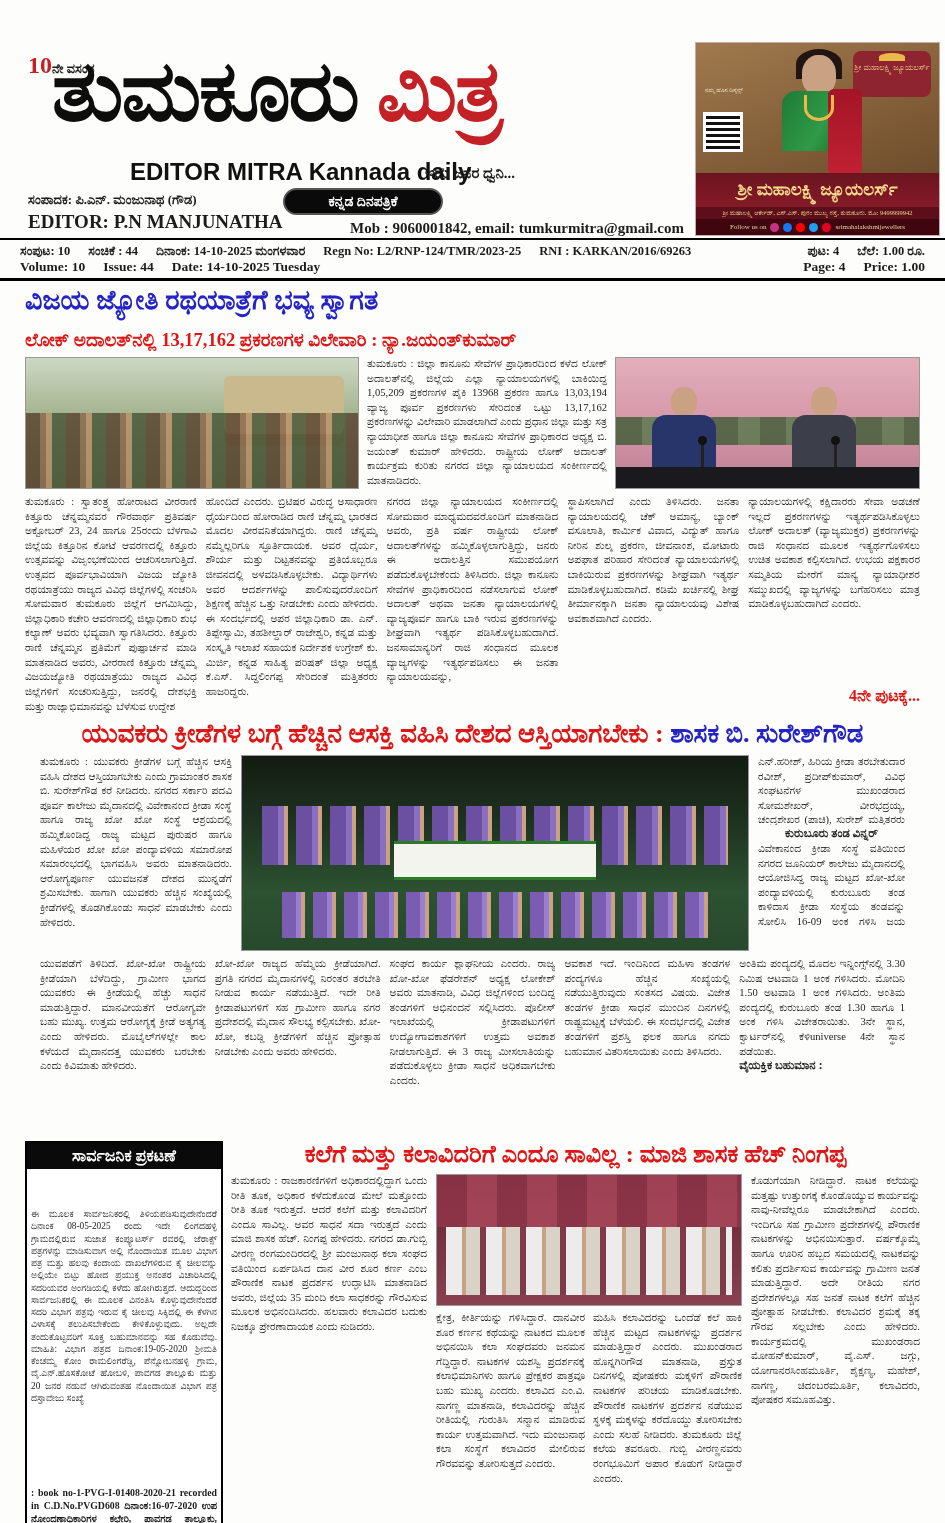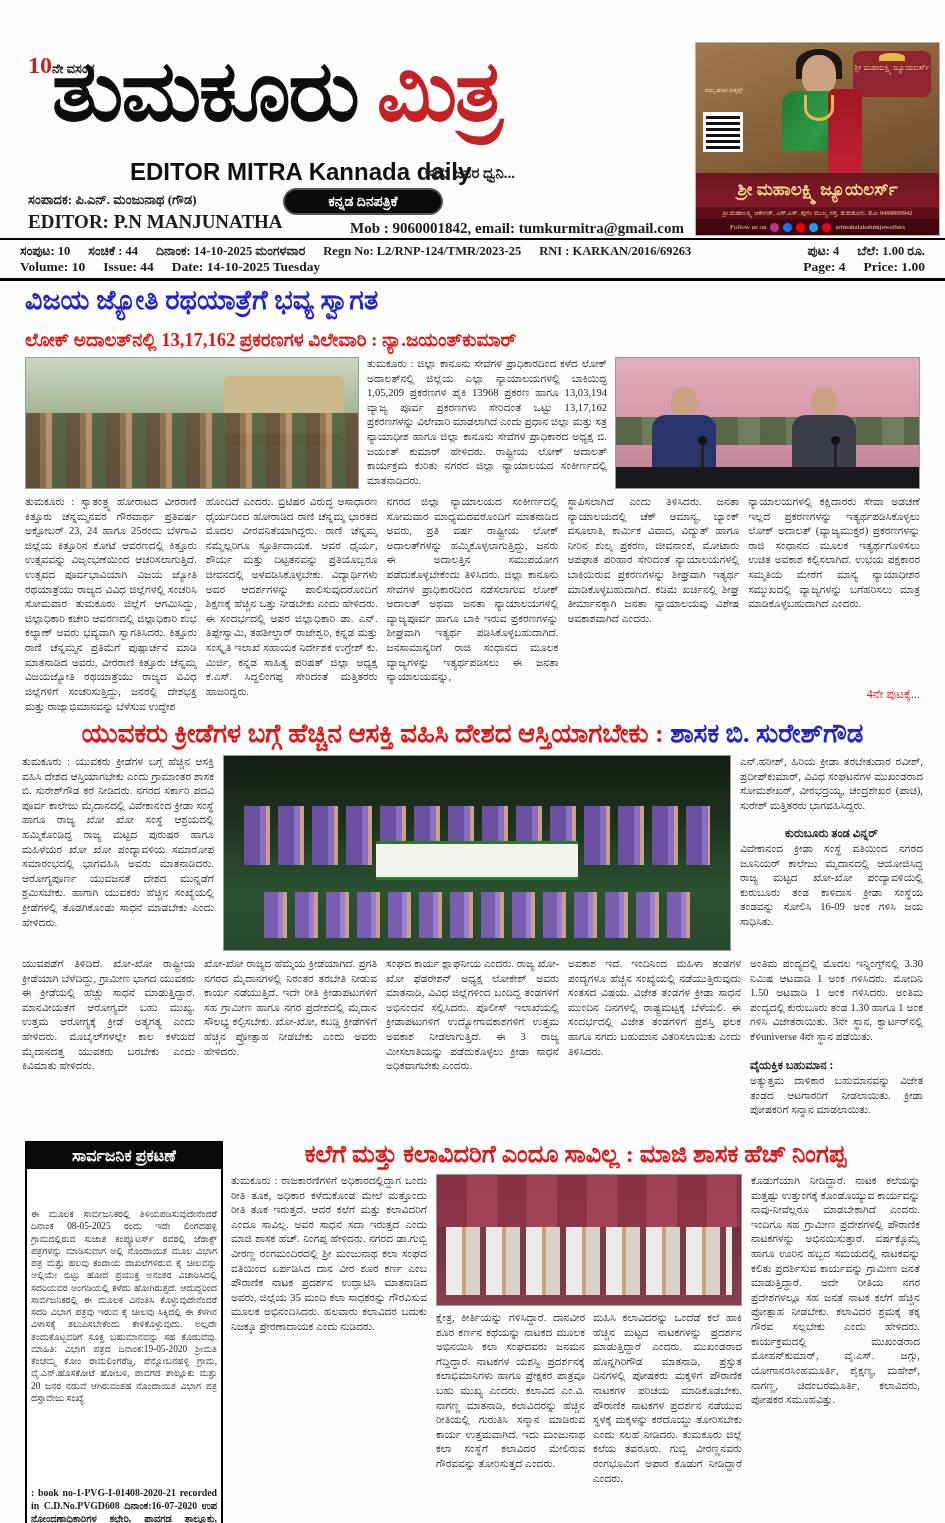--- a/index.html
+++ b/index.html
@@ -62,21 +62,21 @@
   .infobar{ border-top:2px solid #000; border-bottom:3px solid #000; padding:4px 20px 3px; }
   .info-row{ display:flex; gap:18px; font-weight:bold; white-space:nowrap; }
   .info-row.kn{ font-size:12.5px; }
   .info-row.en{ font-size:13.5px; font-family:"Liberation Serif",serif; }
   .info-spacer{ flex:1; }
   
   .bodytxt{ font-size:10.6px; line-height:1.38; text-align:justify; overflow:hidden; }
   .col{ overflow:hidden; }
   .h-blue{ color:#2323c8; }
   .h-red{ color:#e01515; }
-  .continued{ color:#e01515; font-weight:normal; text-align:right; font-size:12px; }
+  .continued{ color:#e01515; font-weight:bold; text-align:right; font-size:16px; }
   .subhead{ font-weight:bold; text-align:center; font-size:11.5px; margin:2px 0; }
   .photo{ position:relative; overflow:hidden; border:1px solid #999; }
   
   .ph-yatra{ background:linear-gradient(180deg,#cdd8c3,#a8b794 40%,#87946f 70%,#6f7c58); }
   .ph-yatra .truck{ position:absolute; right:14px; top:18px; width:120px; height:70px; background:#c9b98d;
     border-radius:6px; box-shadow:inset 0 -12px 0 #8d7d55;}
   .ph-yatra .crowd{ position:absolute; left:0; right:0; bottom:0; height:58%;
     background:repeating-linear-gradient(90deg,#5c4632 0 14px,#8a6b4c 14px 20px,#b9926b 20px 26px,#4a5a3a 26px 40px); opacity:.85;}
   .ph-court{ background:linear-gradient(180deg,#e3aebc,#d495a6 55%,#bb7e91); }
   .ph-court .shrub{ position:absolute; left:0; right:0; top:45%; height:22%;
@@ -105,21 +105,21 @@
   .headrowA{ display:flex; gap:14px; align-items:flex-start;flex-direction:column; }
   .headA1{ width:560px; font-size:27px; font-weight:bold; white-space:nowrap; }
   .headA2{ flex:1; font-size:18.5px; font-weight:bold; white-space:nowrap; }
   .rowA1{ display:flex; gap:8px; margin-top:6px; height:132px; }
   .rowA1 .photo.a1{ width:334px; height:132px; }
   .rowA1 .introA2{ width:240px; height:132px; }
   .rowA1 .photo.a2{ flex:1; height:132px; }
   .rowA2{ display:flex; gap:9px; margin-top:6px; height:218px; }
   .rowA2 .col{ flex:1; height:218px; }
   
-  .secB{ padding:6px 22px 0; }
+  .secB{ padding:6px 40px 0; }
   .headB{ text-align:center; font-size:26px; font-weight:bold; white-space:nowrap; }
   .rowB1{ display:flex; gap:9px; margin-top:6px; height:196px; }
   .rowB1 .colL{ width:192px; height:196px; }
   .rowB1 .photo.b{ width:508px; height:196px; }
   .rowB1 .colR{ flex:1; height:196px; }
   .rowB2{ display:flex; gap:9px; margin-top:6px; height:178px; }
   .rowB2 .col{ flex:1; height:178px; }
   
   .secC{ display:flex; gap:8px; padding:6px 25px 0; height:400px; }
   .notice{ width:198px; border:2px solid #000; background:#fff; padding:0 4px 4px; }
@@ -259,21 +259,20 @@
       </div>
     </div>
     <div class="rowB2">
       <div class="col bodytxt">ಯುವಪಡೆಗೆ ತಿಳಿದಿದೆ. ಖೋ-ಖೋ ರಾಷ್ಟ್ರೀಯ ಕ್ರೀಡೆಯಾಗಿ ಬೆಳೆದಿದ್ದು, ಗ್ರಾಮೀಣ ಭಾಗದ ಯುವಕರು ಈ ಕ್ರೀಡೆಯಲ್ಲಿ ಹೆಚ್ಚು ಸಾಧನೆ ಮಾಡುತ್ತಿದ್ದಾರೆ. ಮಾನವೀಯತೆಗೆ ಆರೋಗ್ಯವೇ ಬಹು ಮುಖ್ಯ. ಉತ್ತಮ ಆರೋಗ್ಯಕ್ಕೆ ಕ್ರೀಡೆ ಅತ್ಯಗತ್ಯ ಎಂದು ಹೇಳಿದರು. ಮೊಬೈಲ್‌ಗಳಲ್ಲೇ ಕಾಲ ಕಳೆಯದೆ ಮೈದಾನದತ್ತ ಯುವಕರು ಬರಬೇಕು ಎಂದು ಕಿವಿಮಾತು ಹೇಳಿದರು.</div>
       <div class="col bodytxt">ಖೋ-ಖೋ ರಾಜ್ಯದ ಹೆಮ್ಮೆಯ ಕ್ರೀಡೆಯಾಗಿದೆ. ಪ್ರಗತಿ ನಗರದ ಮೈದಾನಗಳಲ್ಲಿ ನಿರಂತರ ತರಬೇತಿ ನೀಡುವ ಕಾರ್ಯ ನಡೆಯುತ್ತಿದೆ. ಇದೇ ರೀತಿ ಕ್ರೀಡಾಪಟುಗಳಿಗೆ ಸಹ ಗ್ರಾಮೀಣ ಹಾಗೂ ನಗರ ಪ್ರದೇಶದಲ್ಲಿ ಮೈದಾನ ಸೌಲಭ್ಯ ಕಲ್ಪಿಸಬೇಕು. ಖೋ-ಖೋ, ಕಬಡ್ಡಿ ಕ್ರೀಡೆಗಳಿಗೆ ಹೆಚ್ಚಿನ ಪ್ರೋತ್ಸಾಹ ನೀಡಬೇಕು ಎಂದು ಅವರು ಹೇಳಿದರು.</div>
       <div class="col bodytxt">ಸಂಘದ ಕಾರ್ಯ ಶ್ಲಾಘನೀಯ ಎಂದರು. ರಾಜ್ಯ ಖೋ-ಖೋ ಫೆಡರೇಶನ್ ಅಧ್ಯಕ್ಷ ಲೋಕೇಶ್ ಅವರು ಮಾತನಾಡಿ, ವಿವಿಧ ಜಿಲ್ಲೆಗಳಿಂದ ಬಂದಿದ್ದ ತಂಡಗಳಿಗೆ ಅಭಿನಂದನೆ ಸಲ್ಲಿಸಿದರು. ಪೊಲೀಸ್ ಇಲಾಖೆಯಲ್ಲಿ ಕ್ರೀಡಾಪಟುಗಳಿಗೆ ಉದ್ಯೋಗಾವಕಾಶಗಳಿಗೆ ಉತ್ತಮ ಅವಕಾಶ ನೀಡಲಾಗುತ್ತಿದೆ. ಈ 3 ರಾಜ್ಯ ಮೀಸಲಾತಿಯನ್ನು ಪಡೆದುಕೊಳ್ಳಲು ಕ್ರೀಡಾ ಸಾಧನೆ ಅಧಿಕವಾಗಬೇಕು ಎಂದರು.</div>
       <div class="col bodytxt">ಅವಕಾಶ ಇದೆ. ಇಂದಿನಿಂದ ಮಹಿಳಾ ತಂಡಗಳ ಪಂದ್ಯಗಳೂ ಹೆಚ್ಚಿನ ಸಂಖ್ಯೆಯಲ್ಲಿ ನಡೆಯುತ್ತಿರುವುದು ಸಂತಸದ ವಿಷಯ. ವಿಜೇತ ತಂಡಗಳ ಕ್ರೀಡಾ ಸಾಧನೆ ಮುಂದಿನ ದಿನಗಳಲ್ಲಿ ರಾಷ್ಟ್ರಮಟ್ಟಕ್ಕೆ ಬೆಳೆಯಲಿ. ಈ ಸಂದರ್ಭದಲ್ಲಿ ವಿಜೇತ ತಂಡಗಳಿಗೆ ಪ್ರಶಸ್ತಿ ಫಲಕ ಹಾಗೂ ನಗದು ಬಹುಮಾನ ವಿತರಿಸಲಾಯಿತು ಎಂದು ತಿಳಿಸಿದರು.</div>
       <div class="col">
         <div class="bodytxt" style="height:100px;">ಅಂತಿಮ ಪಂದ್ಯದಲ್ಲಿ ಮೊದಲ ಇನ್ನಿಂಗ್ಸ್‌ನಲ್ಲಿ 3.30 ನಿಮಿಷ ಆಟವಾಡಿ 1 ಅಂಕ ಗಳಿಸಿದರು. ಮೋದಿನಿ 1.50 ಅಟವಾಡಿ 1 ಅಂಕ ಗಳಿಸಿದರು. ಅಂತಿಮ ಪಂದ್ಯದಲ್ಲಿ ಕುರುಬೂರು ತಂಡ 1.30 ಹಾಗೂ 1 ಅಂಕ ಗಳಿಸಿ ವಿಜೇತರಾಯಿತು. 3ನೇ ಸ್ಥಾನ, ಕ್ವಾರ್ಟರ್‌ನಲ್ಲಿ ಕೆಳಿuniverse 4ನೇ ಸ್ಥಾನ ಪಡೆಯಿತು.</div>
         <div class="subhead" style="text-align:left;">ವೈಯಕ್ತಿಕ ಬಹುಮಾನ :</div>
-        <div class="bodytxt" style="height:52px;">ಅತ್ಯುತ್ತಮ ದಾಳಿಕಾರ ಬಹುಮಾನವನ್ನು ವಿಜೇತ ತಂಡದ ಆಟಗಾರರಿಗೆ ನೀಡಲಾಯಿತು. ಕ್ರೀಡಾ ಪೋಷಕರಿಗೆ ಸನ್ಮಾನ ಮಾಡಲಾಯಿತು.</div>
       </div>
     </div>
   </div>
 
   <div class="secC">
     <div class="notice">
       <div class="notice-title">ಸಾರ್ವಜನಿಕ ಪ್ರಕಟಣೆ</div>
       <div class="bodytxt" style="height:240px;">ಈ ಮೂಲಕ ಸಾರ್ವಜನಿಕರಲ್ಲಿ ತಿಳಿಯಪಡಿಸುವುದೇನೆಂದರೆ ದಿನಾಂಕ 08-05-2025 ರಂದು ಇದೇ ಲಿಂಗದಹಳ್ಳಿ ಗ್ರಾಮದಲ್ಲಿರುವ ಸುಜಾತ ಕಂಪ್ಯೂಟರ್ಸ್ ರವರಲ್ಲಿ ಜೆರಾಕ್ಸ್ ಪತ್ರಗಳನ್ನು ಮಾಡಿಸುವಾಗ ಅಲ್ಲಿ ನೊಂದಾಯಿತ ಮೂಲ ವಿಭಾಗ ಪತ್ರ ಮತ್ತು ಹಲವು ಕಂದಾಯ ದಾಖಲೆಗಳಿರುವ ಕೈ ಚೀಲವನ್ನು ಅಲ್ಲಿಯೇ ಬಿಟ್ಟು ಹೋದ ಪ್ರಯುಕ್ತ ಅನಂತರ ವಿಚಾರಿಸಿದಲ್ಲಿ ಸದರಿಯವರ ಅಂಗಡಿಯಲ್ಲಿ ಕಳೆದು ಹೋಗಿರುತ್ತದೆ. ಆದುದ್ದರಿಂದ ಸಾರ್ವಜನಿಕರಲ್ಲಿ ಈ ಮೂಲಕ ವಿನಂತಿಸಿ ಕೊಳ್ಳುವುದೇನೆಂದರೆ ಸದರಿ ವಿಭಾಗ ಪತ್ರವು ಇರುವ ಕೈ ಚೀಲವು ಸಿಕ್ಕಿದಲ್ಲಿ ಈ ಕೆಳಗಿನ ವಿಳಾಸಕ್ಕೆ ತಲುಪಿಸಬೇಕೆಂದು ಕೇಳಿಕೊಳ್ಳುವುದು. ಅಲ್ಲದೇ ತಂದುಕೊಟ್ಟವರಿಗೆ ಸೂಕ್ತ ಬಹುಮಾನವನ್ನು ಸಹ ಕೊಡುವೆವು. ಮಾಹಿತಿ: ವಿಭಾಗ ಪತ್ರದ ದಿನಾಂಕ:19-05-2020 ಶ್ರೀಮತಿ ಕೆಂಚಮ್ಮ ಕೋಂ ರಾಮಲಿಂಗರೆಡ್ಡಿ, ಪೆನ್ನೋಬನಹಳ್ಳಿ ಗ್ರಾಮ, ವೈ.ಎನ್.ಹೊಸಕೋಟೆ ಹೋಬಳಿ, ಪಾವಗಡ ತಾಲ್ಲೂಕು ಮತ್ತು 20 ಜನರ ನಡುವೆ ಆಗಿರುವಂತಹ ನೊಂದಾಯಿತ ವಿಭಾಗ ಪತ್ರ ದಸ್ತಾವೇಜು ಸಂಖ್ಯೆ</div>
       <div class="bookline bodytxt" style="height:50px;">: book no-1-PVG-I-01408-2020-21 recorded in C.D.No.PVGD608 ದಿನಾಂಕ:16-07-2020 ಉಪ ನೋಂದಣಾಧಿಕಾರಿಗಳ ಕಛೇರಿ, ಪಾವಗಡ ತಾಲ್ಲೂಕು, ತುಮಕೂರು ಜಿಲ್ಲೆ.</div>
       <div class="c-head">ಈ ಕೆಳಕಂಡ ವಿಳಾಸಕ್ಕೆ ತಿಳಿಸಲು :</div>

